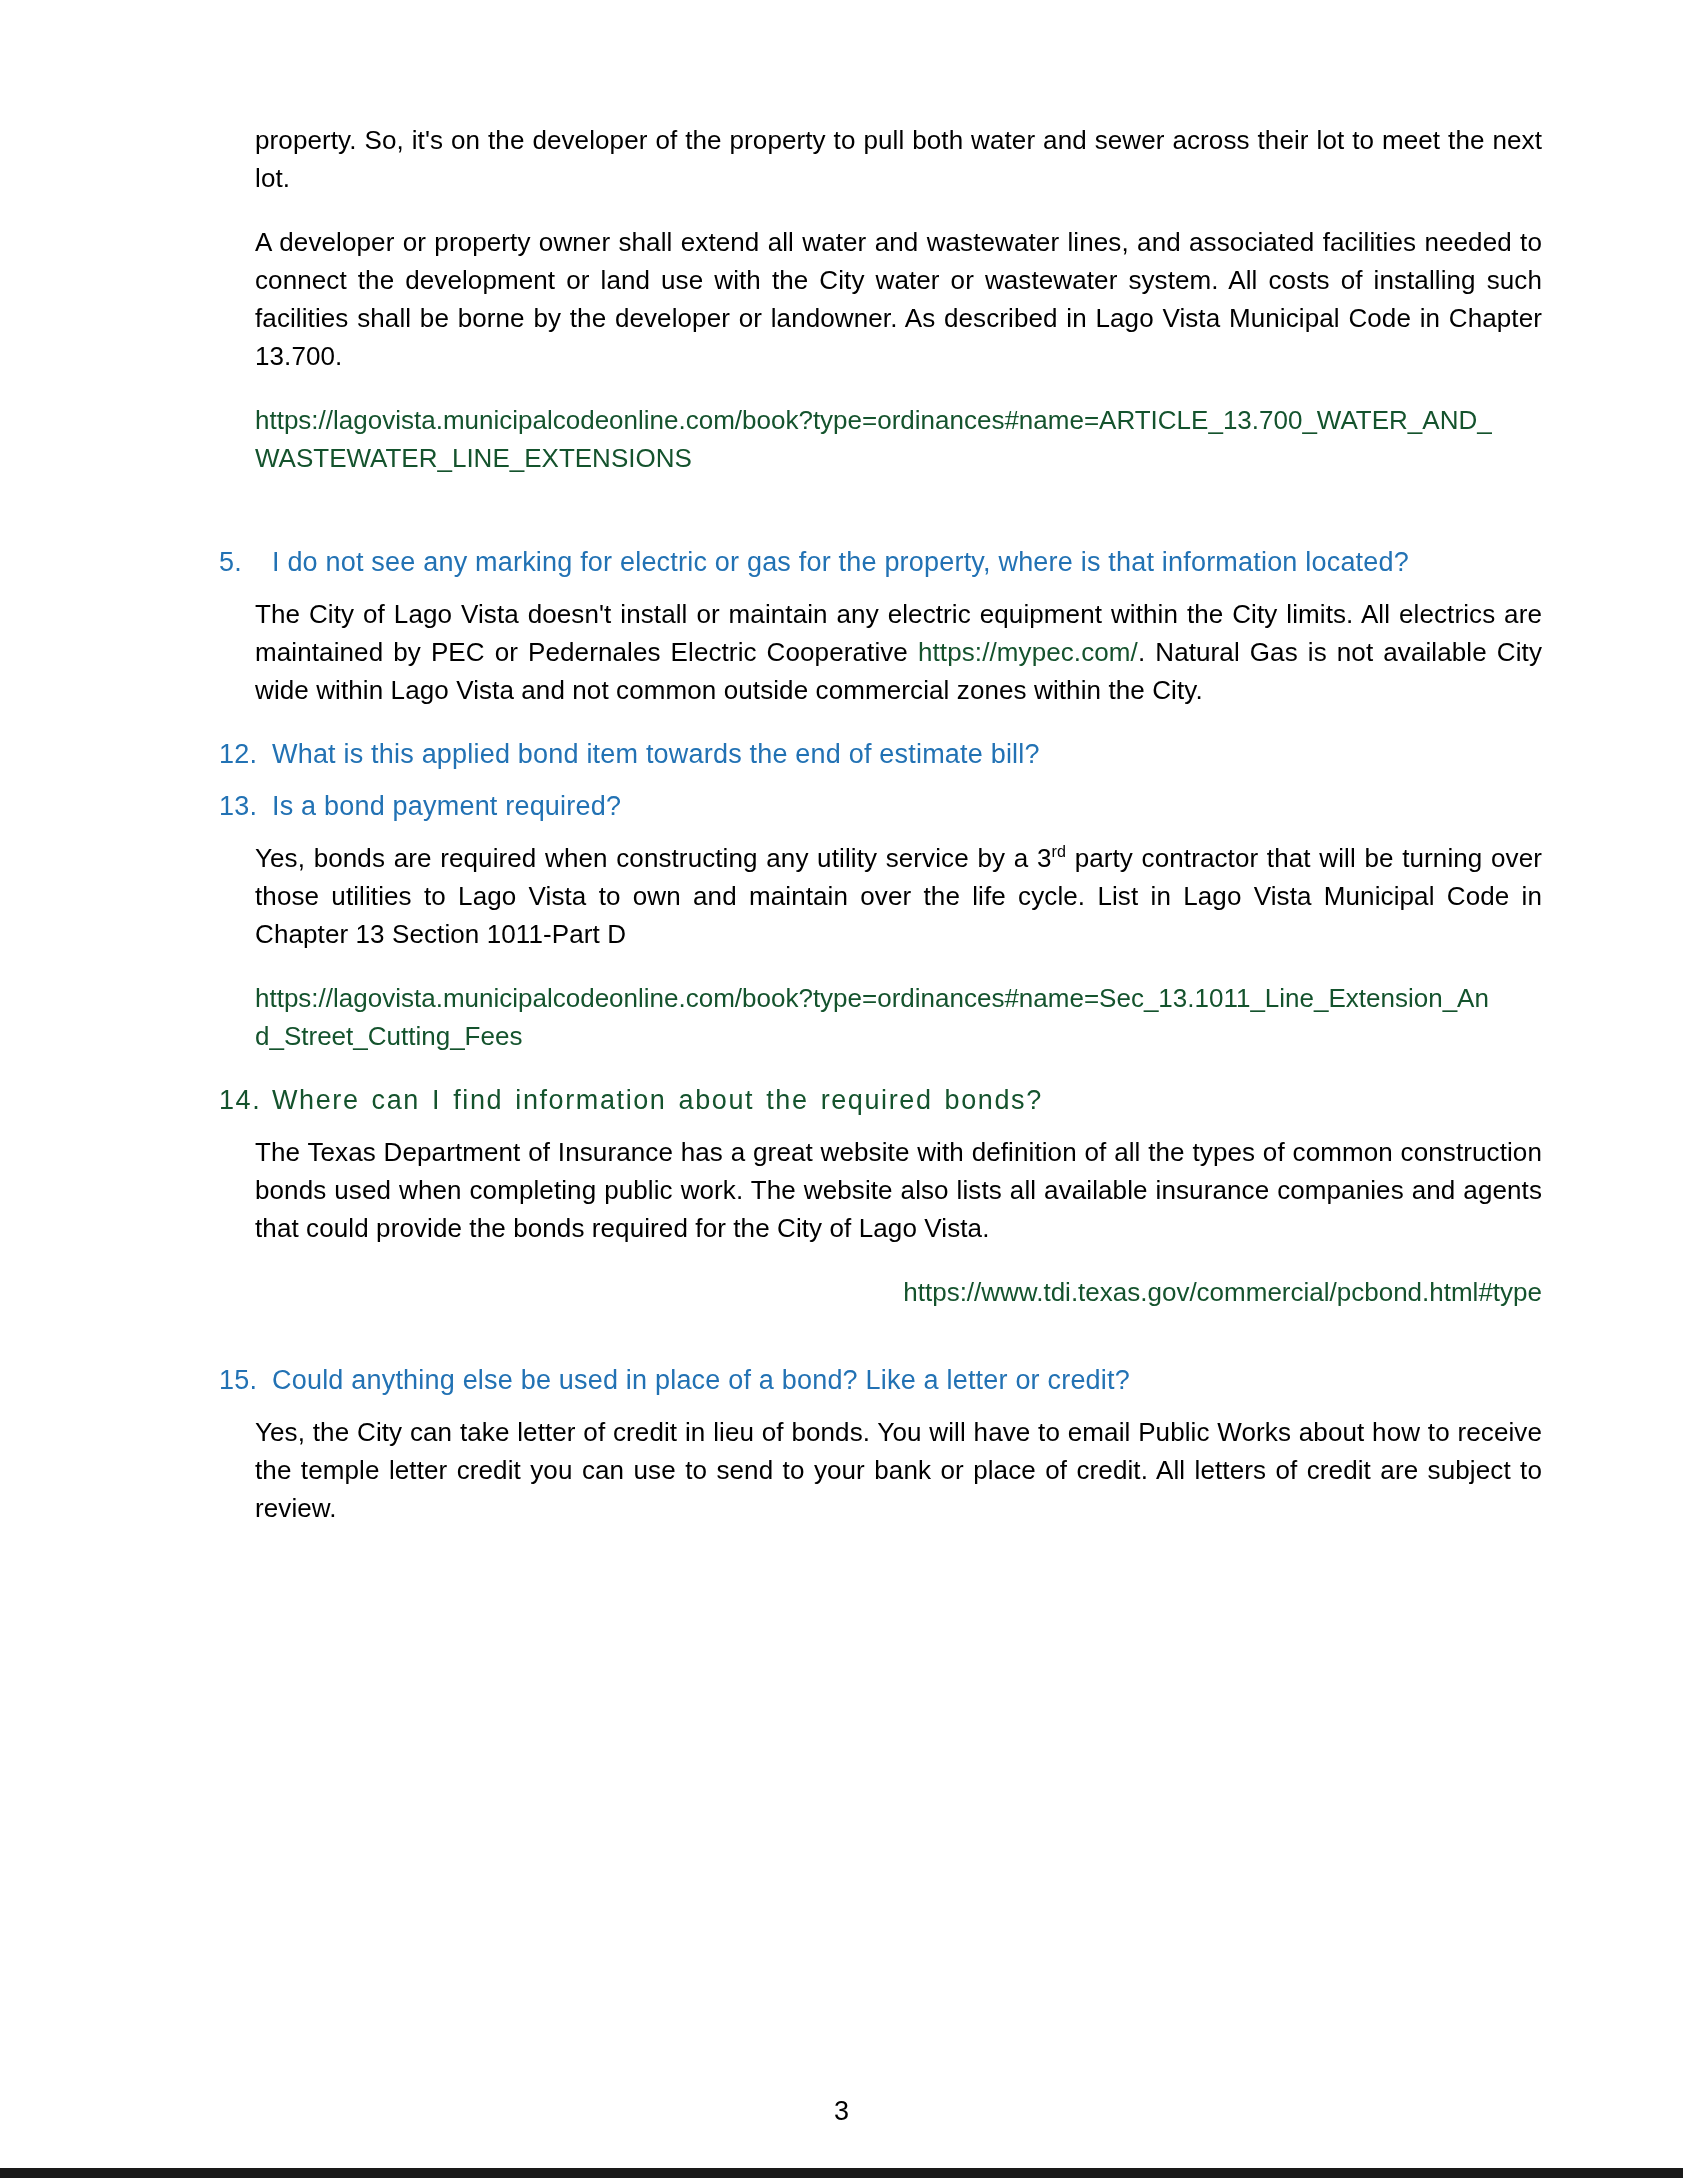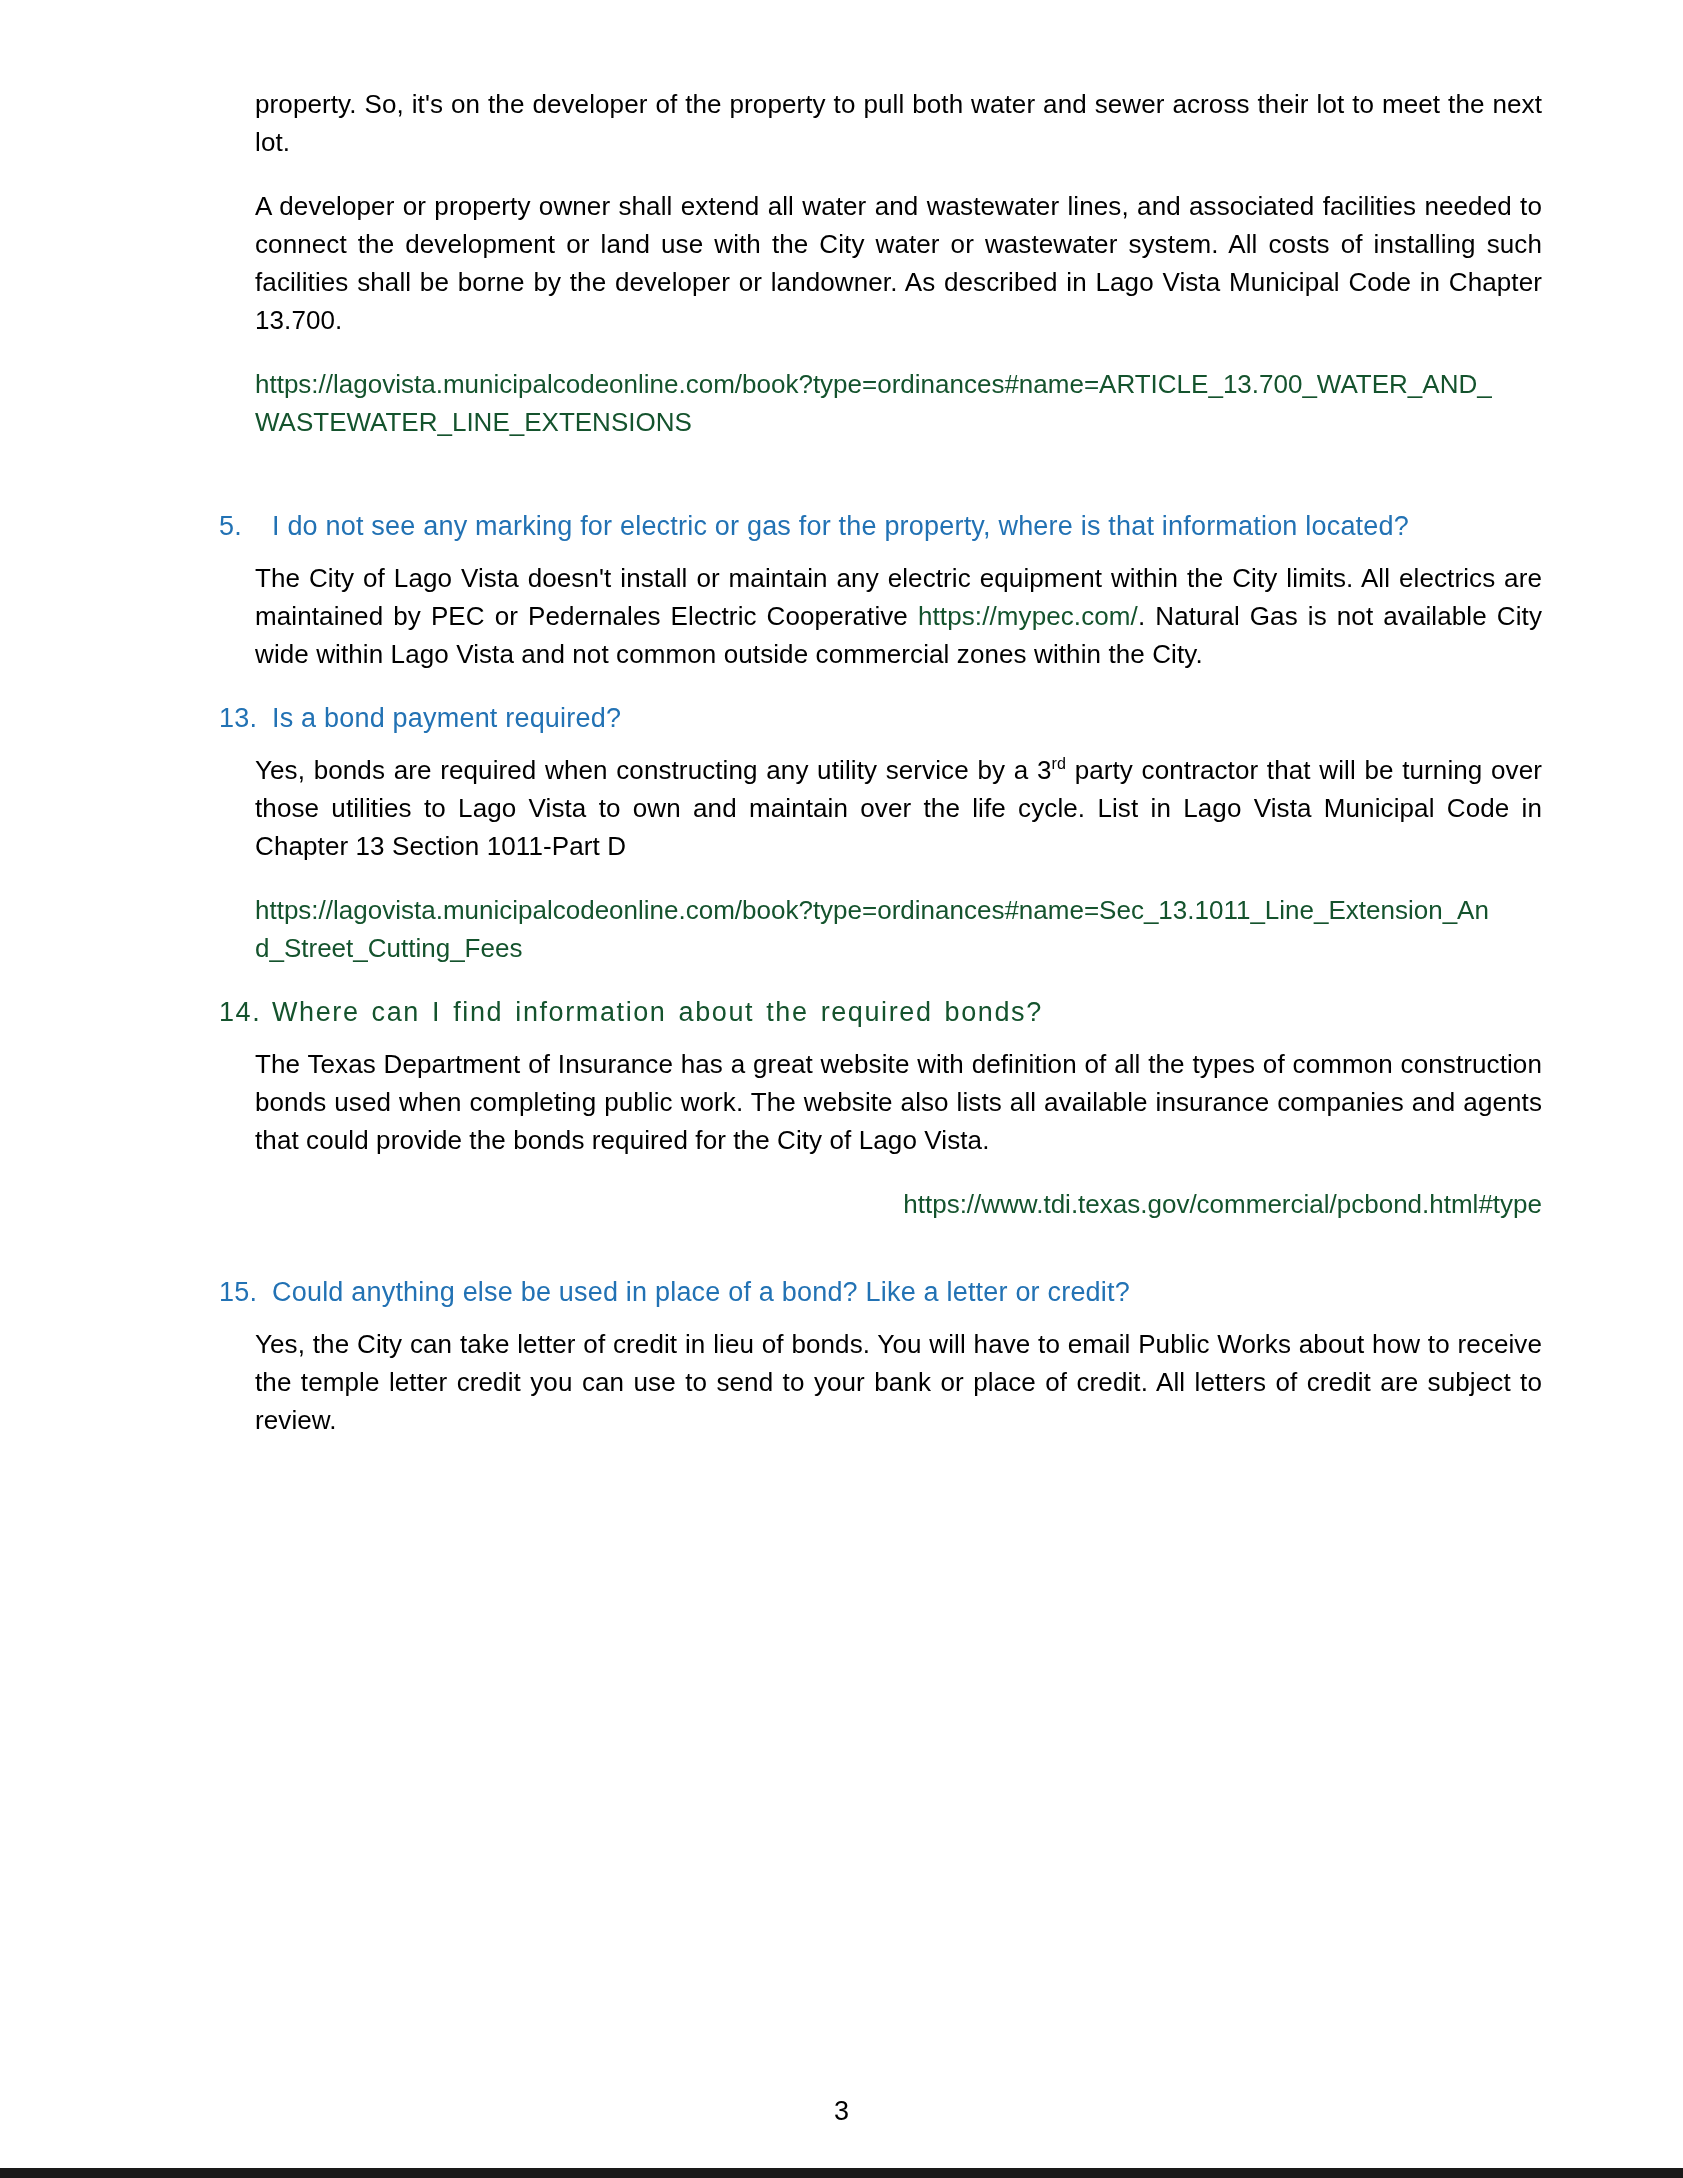--- a/index.html
+++ b/index.html
@@ -15,20 +15,21 @@
     position: relative;
     overflow: hidden;
   }
 
   .page {
     position: absolute;
     inset: 0;
     background: #ffffff;
     box-sizing: border-box;
     padding: 14px;
+    margin-top: 36px;
   }
 
   .page-bottom-rule {
     position: absolute;
     left: 0;
     right: 0;
     bottom: 0;
     height: 10px;
     background: #1a1a1a;
   }
@@ -150,20 +151,24 @@
 
     <div class="q-block">
       <div class="qitem">
         <span class="qnum">5.</span>
         <span class="qtext">I do not see any marking for electric or gas for the property, where is that information located?</span>
       </div>
       <p class="body-text answer"><span>The City of Lago Vista doesn't install or maintain any electric equipment within the City limits. All electrics are maintained by PEC or Pedernales Electric Cooperative </span><span class="link">https://mypec.com/</span><span>. Natural Gas is not available City wide within Lago Vista and not common outside commercial zones within the City.</span></p>
     </div>
 
     <div class="q-block">
+      <div class="qitem">
+        <span class="qnum">12.</span>
+        <span class="qtext">What is this applied bond item towards the end of estimate bill?</span>
+      </div>
     </div>
 
     <div class="q-block">
       <div class="qitem">
         <span class="qnum">13.</span>
         <span class="qtext">Is a bond payment required?</span>
       </div>
       <p class="body-text answer"><span>Yes, bonds are required when constructing any utility service by a 3</span><sup>rd</sup><span> party contractor that will be turning over those utilities to Lago Vista to own and maintain over the life cycle. List in Lago Vista Municipal Code in Chapter 13 Section 1011-Part D</span></p>
       <p class="link-block link-justify">
         <span class="link">https://lagovista.municipalcodeonline.com/book?type=ordinances#name=Sec_13.1011_Line_Extension_An</span><br>

